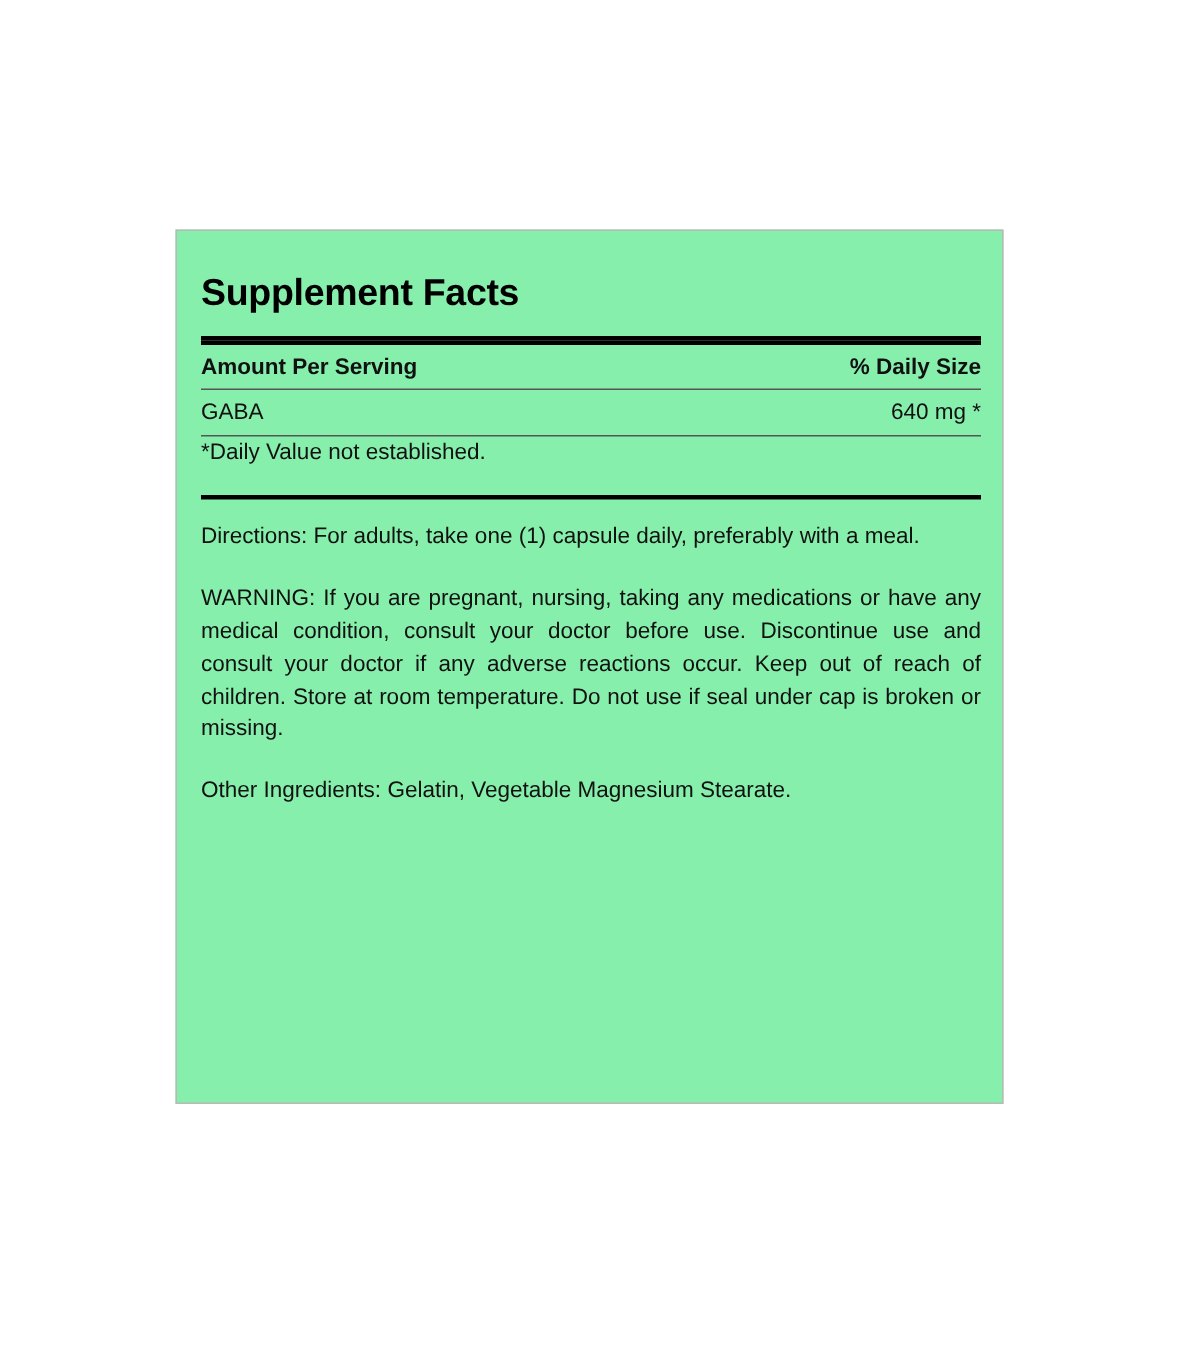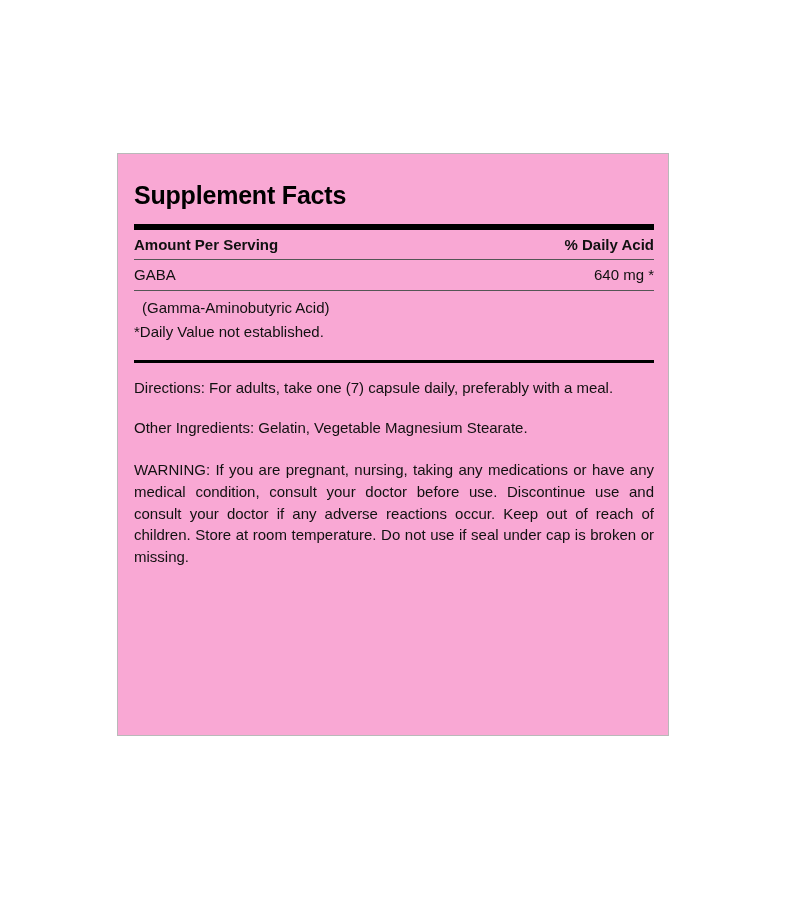--- a/index.html
+++ b/index.html
@@ -15,21 +15,21 @@
     position: relative;
   }
 
   .panel {
     position: absolute;
     left: 117px;
     top: 153px;
     width: 552px;
     height: 583px;
     border: 1px solid #b9b9b9;
-    background: #f9a8d4;
+    background: #86efac;
     box-sizing: border-box;
   }
 
   .inner {
     position: absolute;
     left: 16px;
     top: 28px;
     right: 14px;
   }
 
@@ -104,44 +104,43 @@
 
     <div class="facts-title">Supplement Facts</div>
 
     <div class="rule-thick"></div>
 
 
     <div class="rule-thick"></div>
 
     <div class="row head">
       <span>Amount Per Serving</span>
-      <span>% Daily Acid</span>
+      <span>% Daily Size</span>
     </div>
 
     <div class="rule-hair"></div>
 
     <div class="row amount">
       <span>GABA</span>
       <span>640 mg *</span>
     </div>
 
     <div class="rule-hair"></div>
 
-    <div class="indent-line">(Gamma-Aminobutyric Acid)</div>
 
     <div class="footnote-line">*Daily Value not established.</div>
 
     <div class="rule-thick"></div>
 
     <p class="block directions">
       <span class="lbl-bold">Directions:</span>
-      <span>For adults, take one (7) capsule daily, preferably with a meal.</span>
+      <span>For adults, take one (1) capsule daily, preferably with a meal.</span>
     </p>
+
+    <p class="block warning">WARNING: If you are pregnant, nursing, taking any medications or have any medical condition, consult your doctor before use. Discontinue use and consult your doctor if any adverse reactions occur. Keep out of reach of children. Store at room temperature. Do not use if seal under cap is broken or missing.</p>
 
     <p class="block other">
       <span class="lbl-bold">Other Ingredients:</span>
       <span>Gelatin, Vegetable Magnesium Stearate.</span>
     </p>
 
-    <p class="block warning">WARNING: If you are pregnant, nursing, taking any medications or have any medical condition, consult your doctor before use. Discontinue use and consult your doctor if any adverse reactions occur. Keep out of reach of children. Store at room temperature. Do not use if seal under cap is broken or missing.</p>
-
   </div>
 </div>
 
 </body></html>

